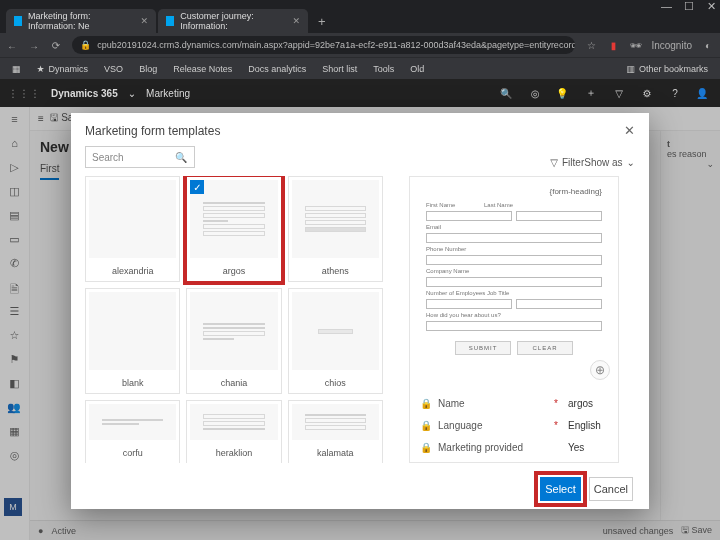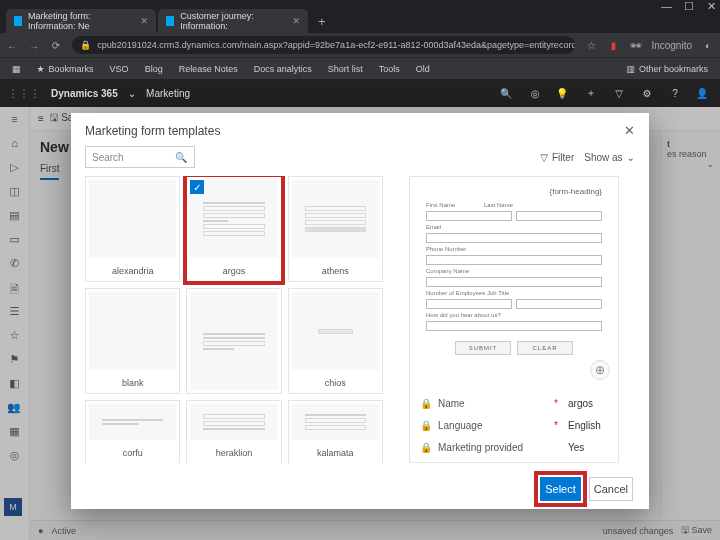--- a/index.html
+++ b/index.html
@@ -33,21 +33,21 @@
   .pgtitle{padding:8px 10px;font-size:14px;font-weight:600;color:#333}
   .tabbar{padding:0 10px;font-size:10px;color:#555}
   .footer{position:absolute;bottom:0;left:0;right:0;height:20px;background:#f3f3f3;border-top:1px solid #e2e2e2;display:flex;align-items:center;padding:0 8px;font-size:9px;color:#666;gap:8px}
   .footer .sp{flex:1}
   .muser{position:absolute;left:4px;bottom:24px;width:18px;height:18px;background:#2b579a;color:#fff;font-size:9px;display:flex;align-items:center;justify-content:center}
   
   .scrim{position:absolute;inset:0;background:rgba(0,0,0,.25)}
   .modal{position:absolute;left:71px;top:6px;width:578px;height:396px;background:#fff;box-shadow:0 8px 30px rgba(0,0,0,.4);display:flex;flex-direction:column;color:#333}
   .mhdr{display:flex;align-items:center;padding:10px 14px 4px;font-size:12px;color:#444}
   .mhdr .x{margin-left:auto;color:#666;font-size:13px}
-  .tools{display:flex;align-items:center;padding:4px 14px 8px;gap:10px}
+  .tools{display:flex;align-items:flex-end;padding:4px 14px 8px;}
   .search{width:110px;height:22px;border:1px solid #ccc;display:flex;align-items:center;padding:0 6px;font-size:10px;color:#888}
   .search .mg{margin-left:auto;color:#555}
   .tools .sp{flex:1}
   .tlink{display:flex;align-items:center;gap:4px;font-size:10px;color:#555}
   .body{flex:1;display:flex;padding:0 14px 6px;gap:10px;overflow:hidden}
   .grid{width:298px;height:100%;overflow:hidden;display:grid;grid-template-columns:repeat(3,1fr);grid-auto-rows:106px;gap:6px;position:relative}
   .card{border:1px solid #e3e3e3;display:flex;flex-direction:column;background:#fff}
   .card.cut{height:64px}
   .thumb{flex:1;background:#f7f7f7;margin:3px;position:relative;overflow:hidden;display:flex;align-items:center;justify-content:center}
   .cap{height:20px;display:flex;align-items:center;justify-content:center;font-size:9px;color:#555}
@@ -108,21 +108,21 @@
       <span>cpub20191024.crm3.dynamics.com/main.aspx?appid=92be7a1a-ecf2-e911-a812-000d3af43eda&amp;pagetype=entityrecord&amp;etn=msdy…</span>
     </div>
   <span class="ico">☆</span>
   <span class="ico" style="color:#e53935">▮</span>
   <span class="ico">🕶</span>
   <span>Incognito</span>
   <span class="ico">◐</span>
 </div>
 <div class="bk">
   <span class="bi">▦</span>
-  <span class="bi">★ <span>Bookmarks</span></span>
+  <span class="bi">★ <span>Dynamics</span></span>
   <span class="bi">
       <span>VSO</span>
     </span>
   <span class="bi">
       <span>Blog</span>
     </span>
   <span class="bi">
       <span>Release Notes</span>
     </span>
   <span class="bi">
@@ -255,20 +255,21 @@
           </div>
         <div class="card">
             <div class="thumb">
               <div class="skf">
                 <div class="ln"></div>
                 <div class="ln"></div>
                 <div class="bx"></div>
                 <div class="ln" style="width:50%"></div>
               </div>
             </div>
+            <div class="cap">chania</div>
           </div>
         <div class="card">
             <div class="thumb">
               <div class="skf" style="width:40%">
                 <div class="bx" style="background:#e8e8e8"></div>
               </div>
             </div>
             <div class="cap">chios</div>
           </div>
         <div class="card cut">

